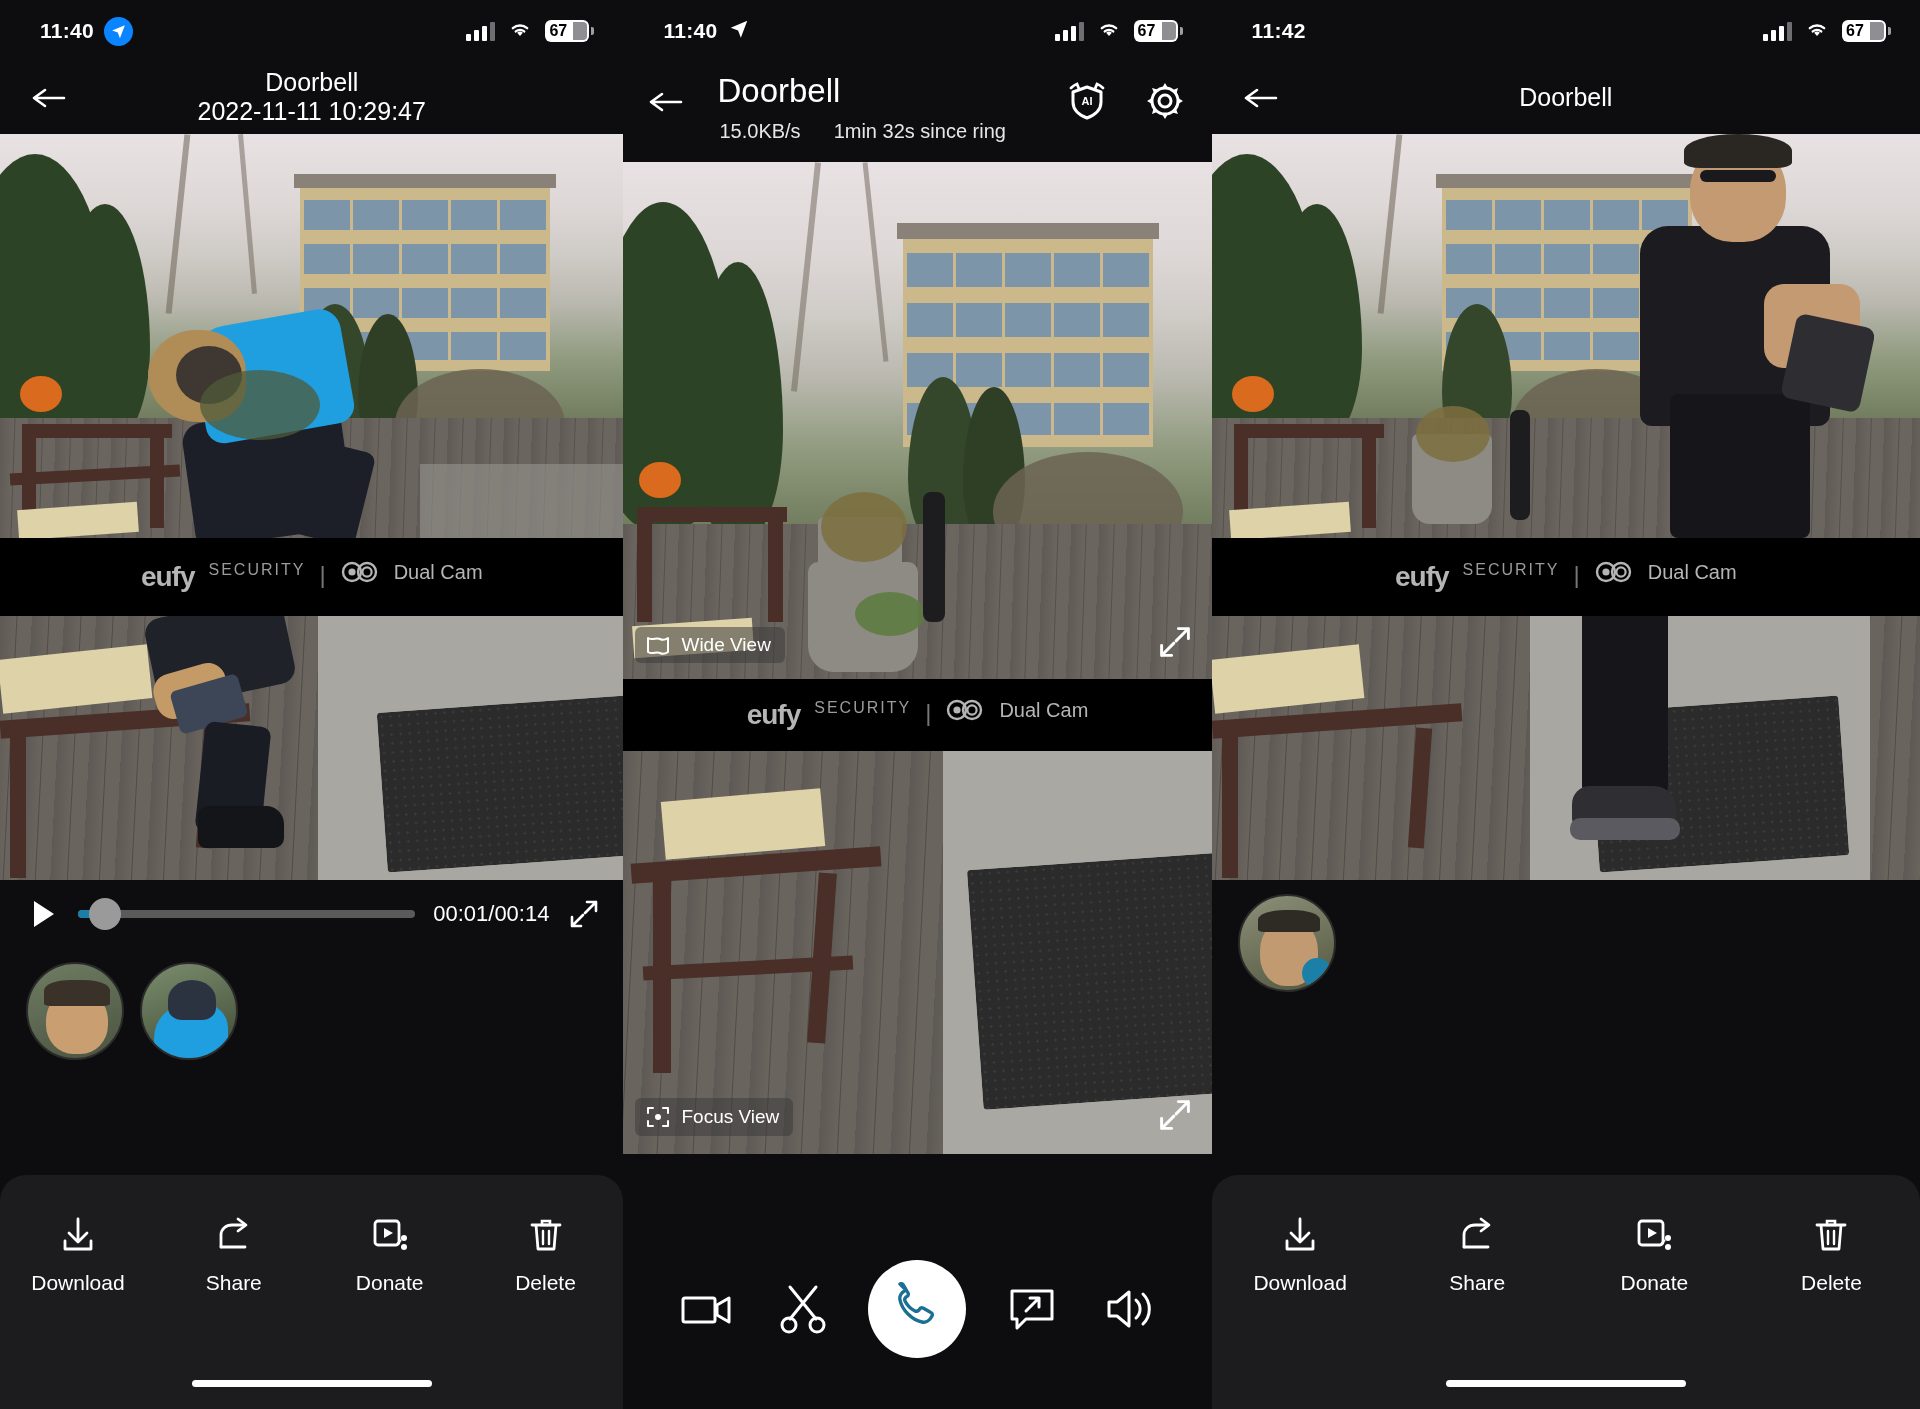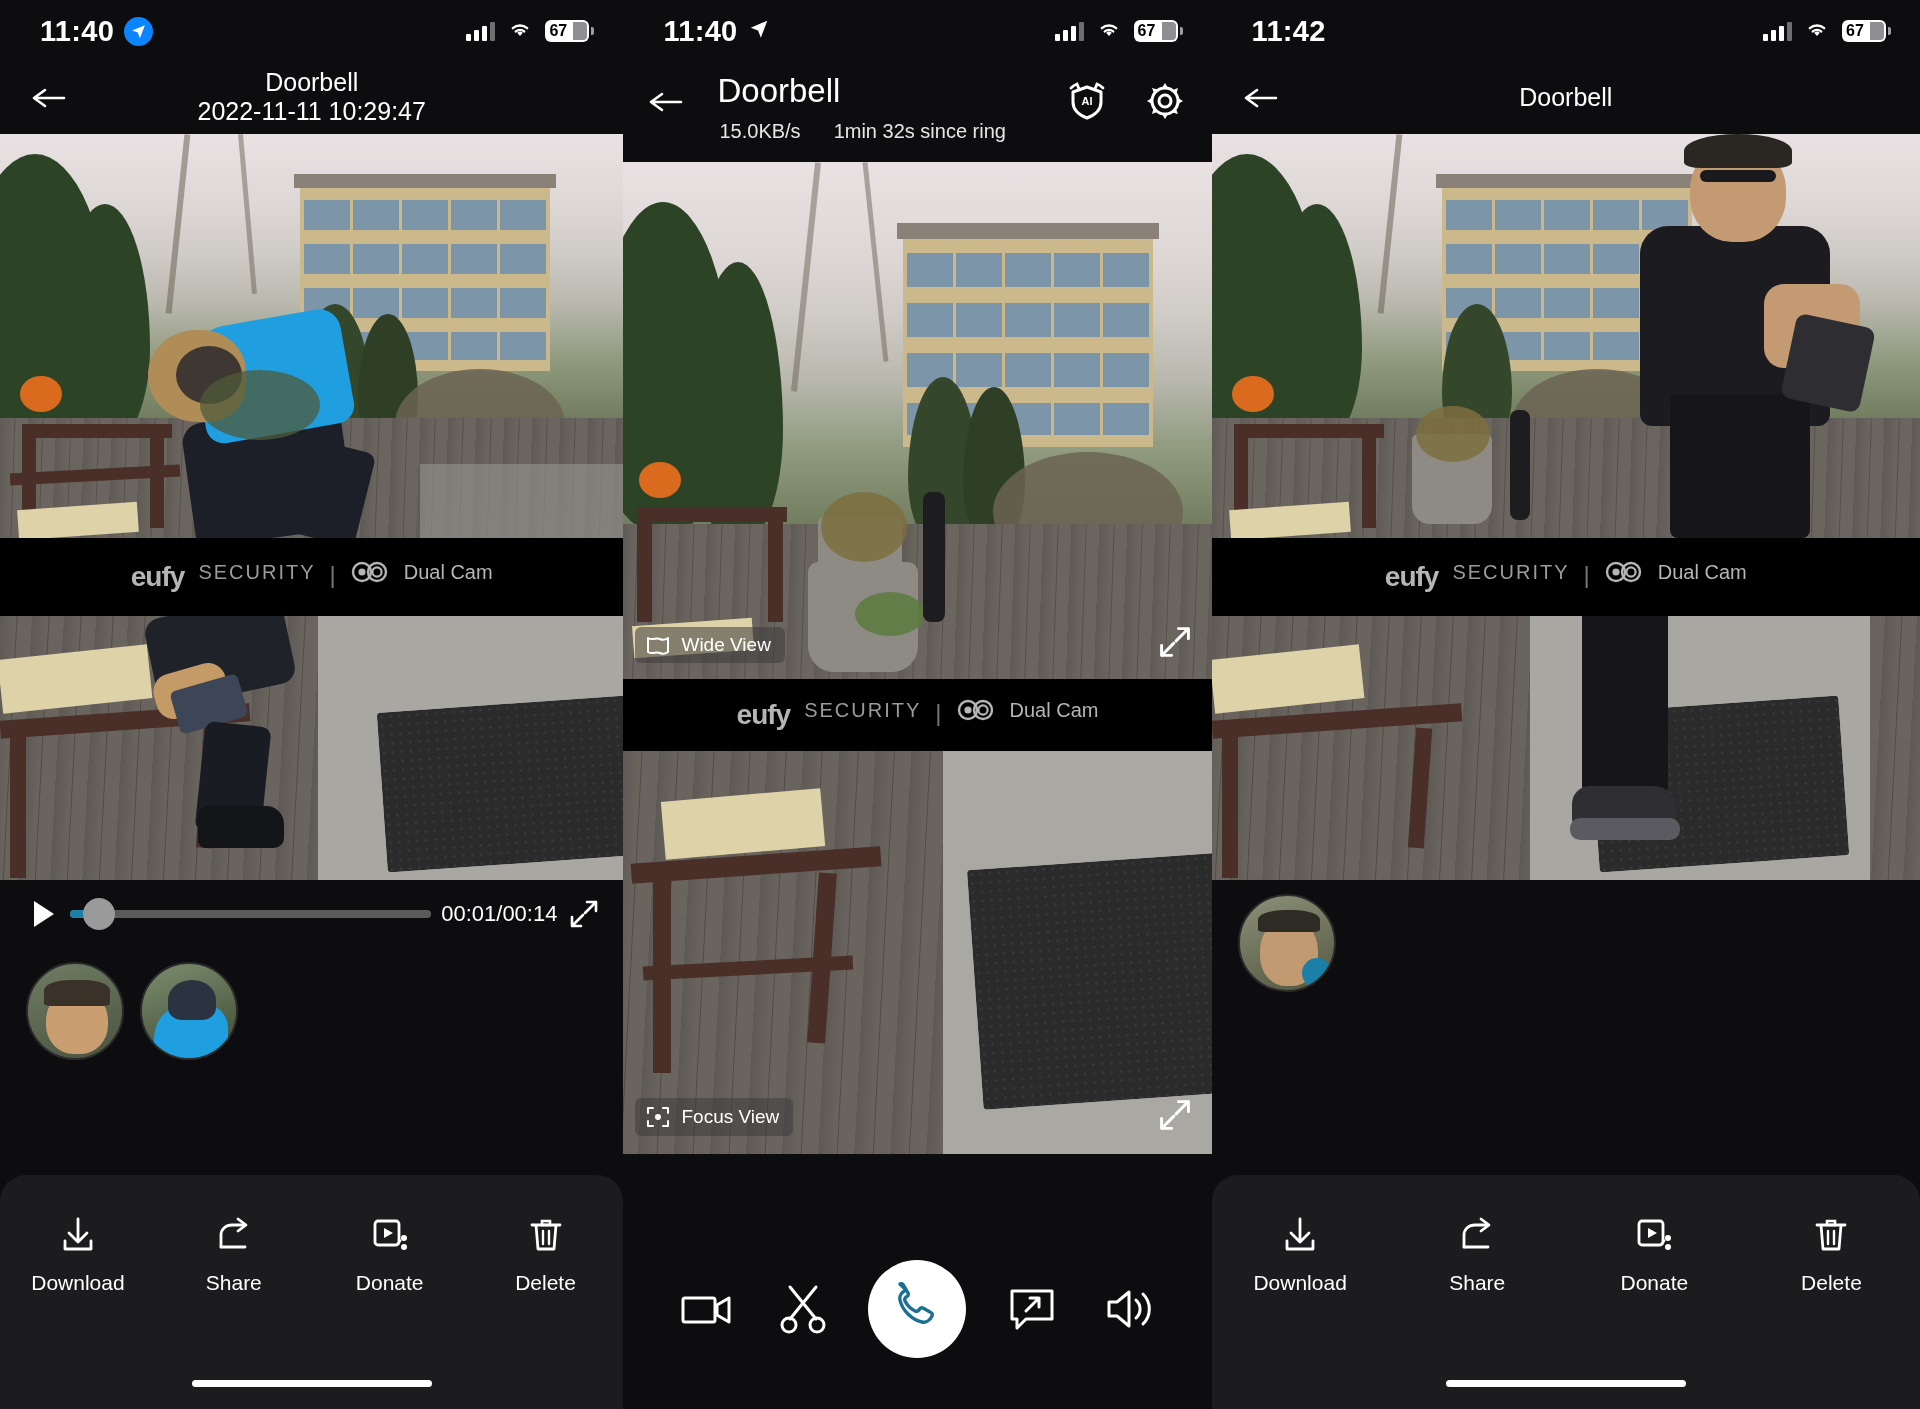--- a/index.html
+++ b/index.html
@@ -15,21 +15,21 @@
   .p2 { width: 616px; }
   .p3 { width: 742px; }
 
   
   .statusbar {
     height: 62px; display: flex; align-items: center;
     justify-content: space-between; padding: 0 34px 0 40px;
     color: #fff;
   }
   .sb-left { display: flex; align-items: center; gap: 10px; }
-  .sb-time { font-size: 29px; font-weight: 600; letter-spacing: .3px; }
+  .sb-time { font-size: 21px; font-weight: 600; letter-spacing: .3px; }
   .loc-badge {
     width: 29px; height: 29px; border-radius: 50%; background: #0a84ff;
     display: flex; align-items: center; justify-content: center;
   }
   .sb-right { display: flex; align-items: center; gap: 12px; }
   .bars { display: flex; align-items: flex-end; gap: 3px; height: 20px; }
   .bars i { width: 5px; background: #fff; border-radius: 1px; display: block; }
   .bars i:nth-child(1){height:7px}.bars i:nth-child(2){height:11px}
   .bars i:nth-child(3){height:15px}.bars i:nth-child(4){height:19px;background:#6e6e73}
   .batt {
@@ -96,26 +96,26 @@
     position:absolute; display:flex; align-items:center; gap:10px;
     background: rgba(60,60,60,.55); border-radius: 6px;
     padding: 7px 14px 7px 10px; color:#fff; font-size:19px;
   }
   .expand { position:absolute; width:38px; height:38px; }
 
   
   .wmstrip { background:#000; display:flex; align-items:center; justify-content:center; }
   .wm { display:flex; align-items:flex-start; gap:14px; color:#9b9b9b; }
   .wm .eufy { font-size:28px; font-weight:700; letter-spacing:-1px; color:#b5b5b5; }
-  .wm .sec { font-size:20px; letter-spacing:2px; color:#9b9b9b; }
+  .wm .sec { font-size:16px; letter-spacing:2px; color:#9b9b9b; }
   .wm .bar { color:#777; font-size:24px; }
   .wm .dc { font-size:20px; color:#b5b5b5; }
 
   
-  .player { height: 68px; display:flex; align-items:center; gap:10px; padding: 0 22px 0 28px; background:#0d0d0f; }
+  .player { height: 68px; display:flex; align-items:center; gap:18px; padding: 0 22px 0 28px; background:#0d0d0f; }
   .playbtn { width:32px; height:32px; display:flex; align-items:center; justify-content:center; }
   .track { flex:1; position:relative; height:8px; background:#5a5a5a; border-radius:4px; }
   .track .prog { position:absolute; left:0; top:0; bottom:0; background:#1b7fa8; border-radius:4px; }
   .track .knob { position:absolute; top:50%; transform:translate(-50%,-50%);
                  width:32px; height:32px; border-radius:50%; }
   .timelbl { color:#fff; font-size:22px; white-space:nowrap; }
   .fs { width:34px; height:34px; }
 
   
   .thumbs { display:flex; gap:16px; padding: 14px 0 0 26px; }

